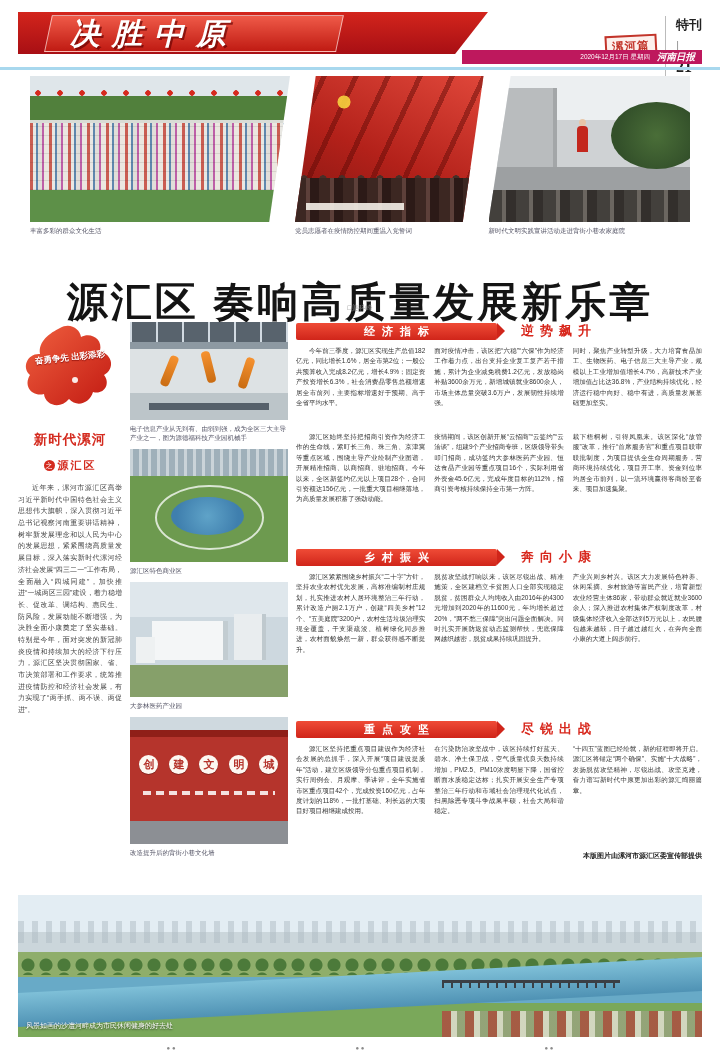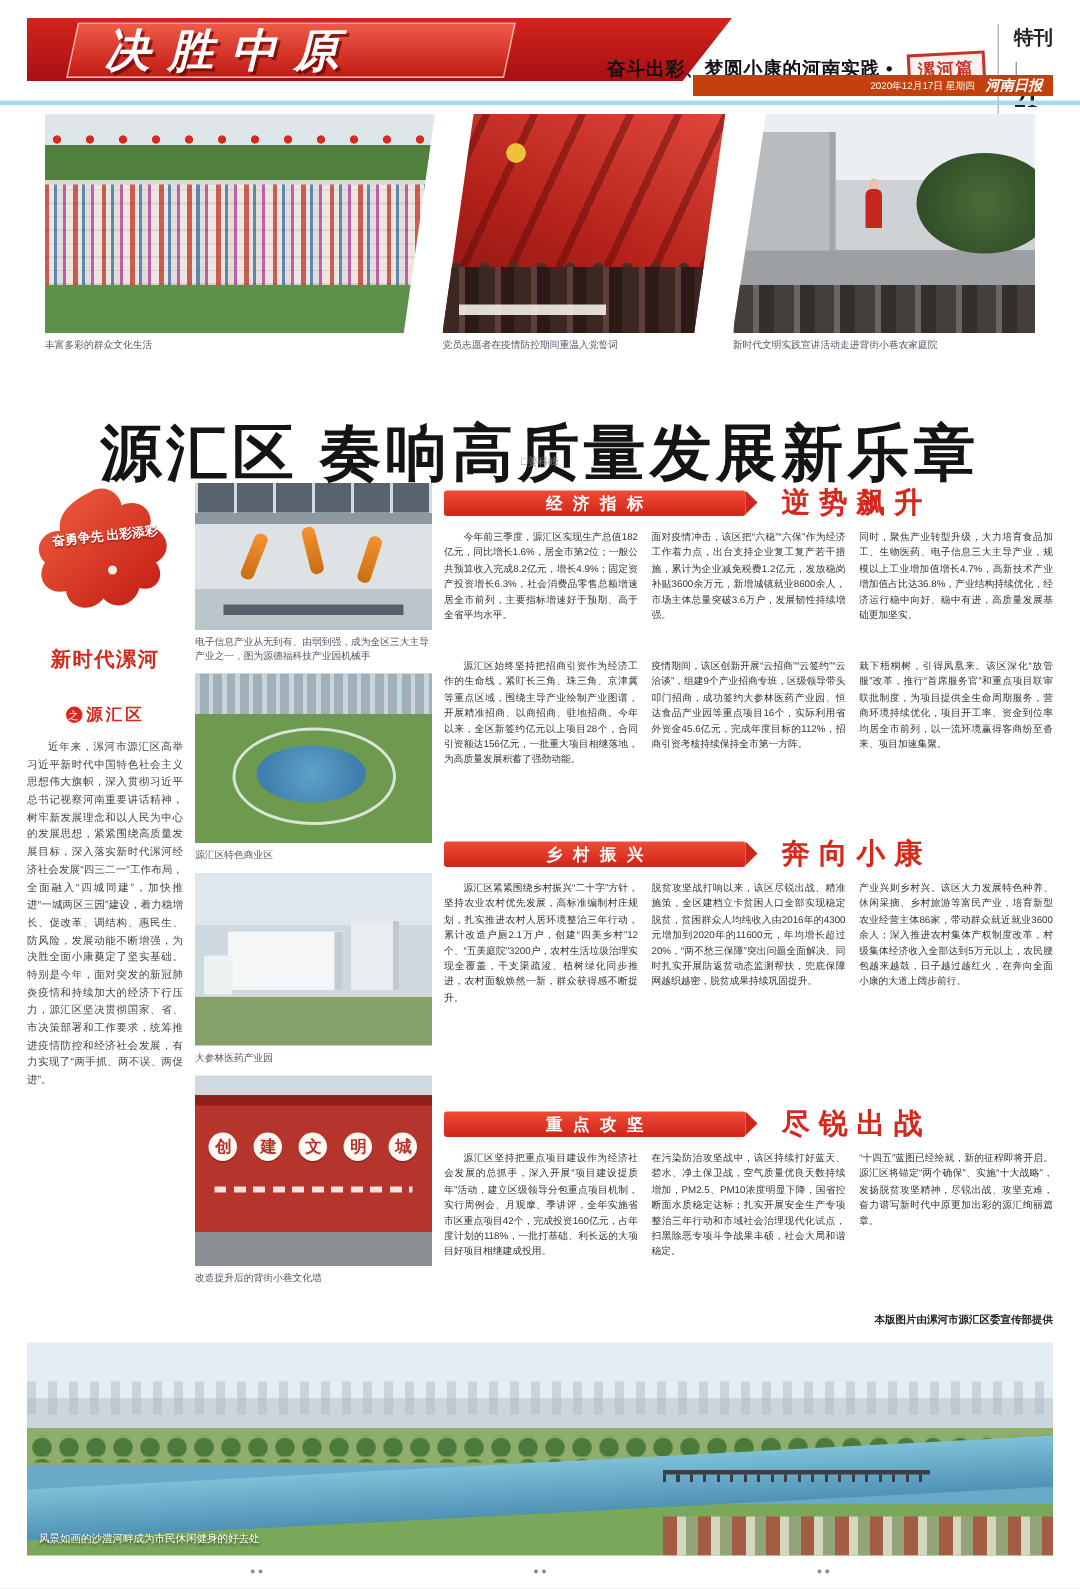--- a/index.html
+++ b/index.html
@@ -16,21 +16,21 @@
              color:#fff;letter-spacing:12px;text-shadow:2px 2px 0 rgba(100,0,0,.65);
              font-family:"Liberation Serif",serif;}
   .head-right{position:absolute;right:18px;top:16px;display:flex;align-items:center;gap:9px;}
   .series-line{font-size:12.5px;font-weight:bold;color:#111;letter-spacing:.5px;}
   .stamp{border:2px solid #c2342a;color:#c2342a;background:#fdf0ec;font-size:11.5px;font-weight:bold;
          padding:2px 5px;transform:rotate(-3deg);letter-spacing:1px;}
   .edition{display:flex;align-items:baseline;gap:5px;border-left:1px solid #bbb;padding-left:10px;flex-direction:column;}
   .edition-label{font-size:13px;font-weight:bold;}
   .edition-div{color:#999;font-size:12px;}
   .page-number{font-size:16px;font-weight:bold;font-family:Liberation Serif, serif;}
-  .date-bar{position:absolute;right:18px;top:50px;width:240px;height:14px;background:#c2410c;
+  .date-bar{position:absolute;right:18px;top:50px;width:240px;height:14px;background:#be185d;
             display:flex;align-items:center;justify-content:flex-end;gap:7px;padding:0 7px;box-sizing:border-box;}
   .date-line{color:#fff;font-size:6.5px;}
   .paper-name{color:#fff;font-size:9.5px;font-weight:bold;font-style:italic;font-family:"Liberation Serif",serif;}
   .blue-rule{position:absolute;left:0;top:67px;width:720px;height:3px;background:#a8d8ee;}
   
   .photo-strip{position:absolute;left:30px;top:76px;width:660px;display:flex;gap:5px;}
   .tp{position:relative;}
   .tp .art{height:146px;position:relative;overflow:hidden;}
   .tp1{width:40%;} .tp2{width:29%;} .tp3{width:31%;}
   .tp1 .art{clip-path:polygon(0 0,100% 0,92% 100%,0 100%);}
@@ -73,21 +73,21 @@
   .byline{position:absolute;left:0;top:303px;width:720px;text-align:center;font-size:7px;color:#777;}
   
   .main{position:absolute;left:18px;top:322px;width:684px;height:566px;display:flex;gap:8px;overflow:hidden;}
   .aside{width:104px;flex:none;}
   .map-wrap{position:relative;height:104px;}
   .map-wrap svg{display:block;margin:0 auto;}
   .map-slogan{position:absolute;left:10px;right:10px;top:30px;text-align:center;color:#fff;font-size:8.5px;
      font-weight:bold;line-height:1.35;transform:rotate(-6deg);text-shadow:0 1px 1px rgba(120,0,0,.7);}
   .series-name{margin-top:5px;text-align:center;color:#d42b1f;font-weight:bold;font-size:13.5px;
      letter-spacing:1px;font-family:"Liberation Serif",serif;}
-  .region-row{display:flex;justify-content:center;align-items:center;gap:3px;margin-top:20px;}
+  .region-row{display:flex;justify-content:center;align-items:center;gap:3px;margin-top:9px;}
   .region-badge{width:11px;height:11px;border-radius:50%;background:#d42b1f;color:#fff;font-size:7px;
      display:flex;align-items:center;justify-content:center;}
   .region-name{color:#d42b1f;font-weight:bold;font-size:11px;letter-spacing:2px;}
   .intro{margin-top:9px;font-size:7px;line-height:1.67;text-align:justify;color:#444;text-indent:2em;}
   
   .midcol{width:158px;flex:none;}
   .mp .art{position:relative;overflow:hidden;}
   .mp{margin-bottom:7px;}
   .a-factory{height:98px;background:linear-gradient(180deg,#58636d 0 20%,#8d99a2 20% 28%,#dde2e4 28% 72%,#bcc5c9 72%);}
   .a-factory .lights{position:absolute;left:0;top:0;width:100%;height:20%;
@@ -118,21 +118,21 @@
      background:repeating-linear-gradient(90deg,rgba(255,255,255,.85) 0 8px,transparent 8px 13px);}
   
   .sections{flex:1;min-width:0;}
   .section{margin-bottom:8px;}
   .sec-head{display:flex;align-items:center;margin-bottom:6px;}
   .pill{position:relative;width:201px;height:17px;background:linear-gradient(180deg,#ef4b36,#d0251a);
         color:#fff;font-size:11px;font-weight:bold;letter-spacing:7px;display:flex;align-items:center;
         justify-content:center;border-radius:2px;text-indent:7px;}
   .pill::after{content:"";position:absolute;right:-8px;top:50%;transform:translateY(-50%);
         border-left:8px solid #d0251a;border-top:8px solid transparent;border-bottom:8px solid transparent;}
-  .sec-sub{margin-left:24px;color:#d8271c;font-size:19px;font-weight:900;letter-spacing:6px;}
+  .sec-sub{margin-left:24px;color:#d8271c;font-size:13px;font-weight:900;letter-spacing:6px;}
   .sec-body{display:flex;gap:9px;overflow:hidden;}
   .sec-col{flex:1;font-size:6.5px;line-height:1.6;text-align:justify;color:#333;overflow:hidden;}
   .sec-col.first{text-indent:2em;}
   .h1{height:78px;} .h2{height:108px;} .h3{height:140px;} .h4{height:104px;}
   .credit{text-align:right;font-size:7px;font-weight:bold;color:#222;margin-top:3px;}
   
   .panorama{position:absolute;left:18px;top:895px;width:684px;height:142px;overflow:hidden;
      background:linear-gradient(180deg,#e3edf3 0 26%,#cbd6db 26% 40%,#8fae6b 40% 58%,#68aac7 58% 76%,#7aa85a 76%);}
   .panorama .skyline{position:absolute;left:0;top:18%;width:100%;height:16%;opacity:.5;
      background:repeating-linear-gradient(90deg,#aebbc3 0 6px,transparent 6px 14px);}
@@ -155,21 +155,20 @@
 
 <div class="page">
 
   <div class="masthead">
     <div class="banner">
       <div class="banner-bg"></div>
       <div class="banner-inner"></div>
       <div class="banner-title">决胜中原</div>
     </div>
     <div class="head-right">
-      <span class="series-line">奋斗出彩、梦圆小康的河南实践 •</span>
       <span class="stamp">漯河篇</span>
       <span class="edition">
         <span class="edition-label">特刊</span>
         <span class="edition-div">|</span>
         <span class="page-number">21</span>
       </span>
     </div>
     <div class="date-bar">
       <span class="date-line">2020年12月17日 星期四</span>
       <span class="paper-name">河南日报</span>

